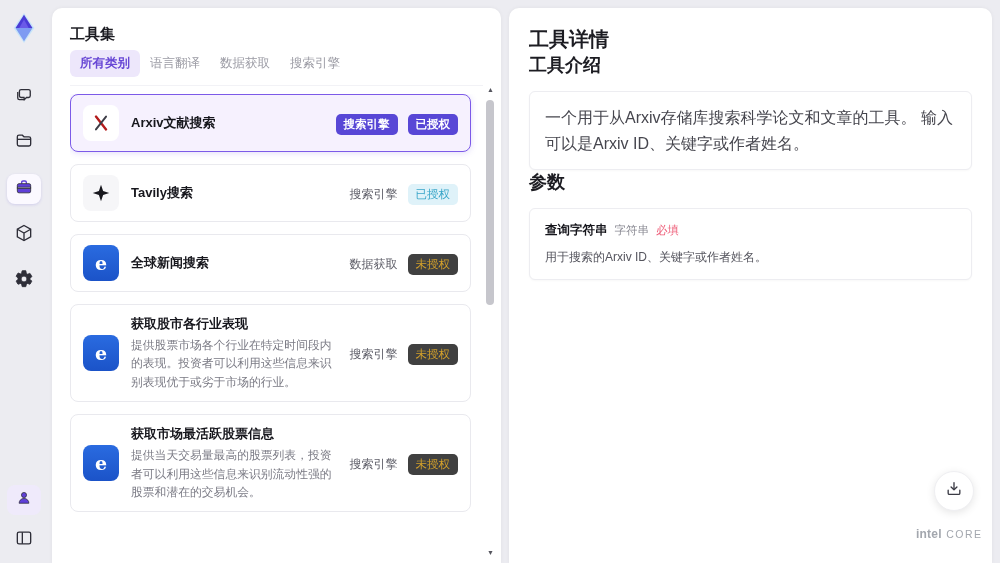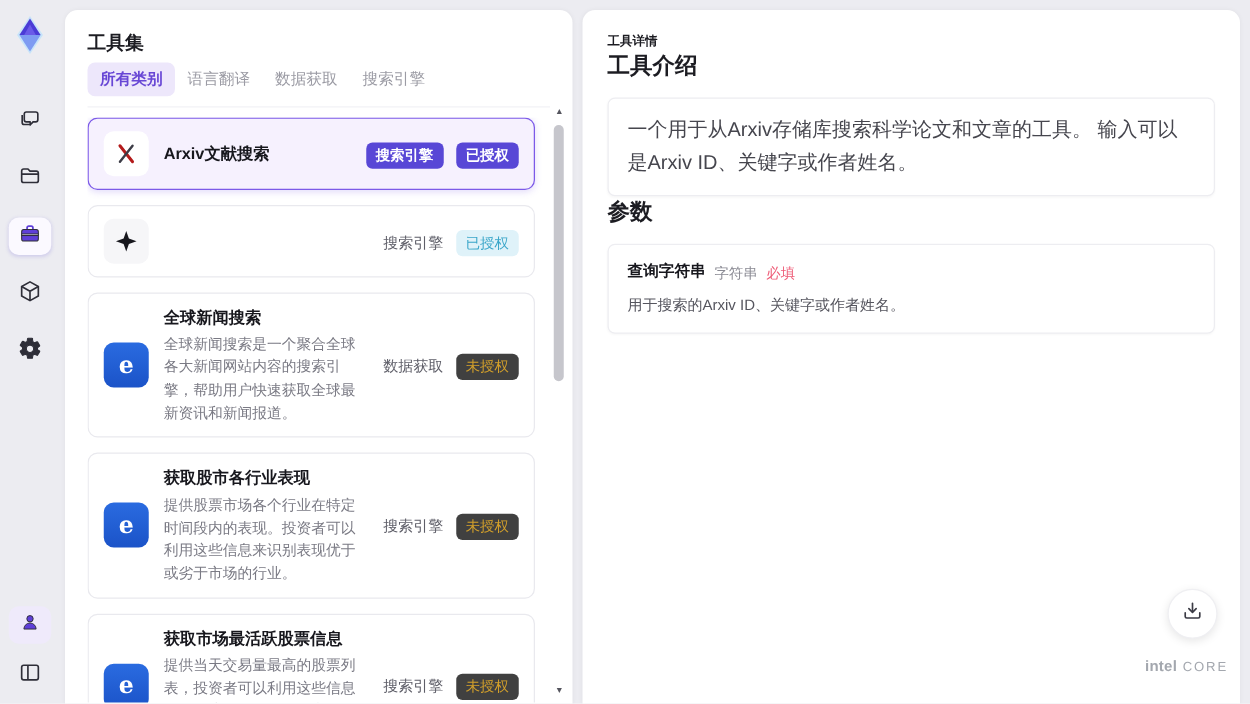--- a/index.html
+++ b/index.html
@@ -23,21 +23,21 @@
     display:flex; align-items:center; justify-content:center; cursor:pointer;
   }
   .nav-item svg { stroke:#2E2E38; }
   .nav-item.active { background:#FBF9FF; box-shadow:0 1px 3px rgba(90,70,210,.18); }
   .nav-bottom { margin-top:auto; display:flex; flex-direction:column; gap:10px; align-items:center; }
   .nav-item.user-active { background:#EFEAFB; }
   
   .main { flex:1; display:flex; gap:8px; padding:8px 8px 0 4px; min-width:0; }
   .panel { background:#fff; border-radius:10px 10px 0 0; }
   .left-panel {
-    width:406px; flex-shrink:0; position:relative;
+    width:449px; flex-shrink:0; position:relative;
     padding:17px 18px 0 18px;
     box-shadow:0 0 4px rgba(0,0,0,.05);
   }
   .right-panel { flex:1; position:relative; padding:18px 20px; box-shadow:0 0 4px rgba(0,0,0,.05); }
   
   .panel-title { font-size:15px; font-weight:bold; }
   .tabs { display:flex; gap:0; margin-top:6px; padding-bottom:8px; border-bottom:1px solid #F2F2F6; }
   .tab {
     font-size:12.5px; color:#9B9BA4; padding:5px 10px; border-radius:6px; cursor:pointer; white-space:nowrap;
   }
@@ -73,28 +73,28 @@
   
   .scrollbar { position:absolute; top:78px; bottom:6px; right:5px; width:11px; }
   .scroll-arrow { position:absolute; left:0; width:11px; text-align:center; font-size:7px; color:#55555E; line-height:8px; }
   .scroll-arrow.up { top:0; }
   .scroll-arrow.down { bottom:0; }
   .scroll-thumb {
     position:absolute; left:1px; top:14px; width:8px; height:205px;
     background:#C6C6CC; border-radius:4px; cursor:grab;
   }
   
-  .detail-title { font-size:10px; font-weight:bold; }
+  .detail-title { font-size:20px; font-weight:bold; }
   .section-heading { font-size:18px; font-weight:bold; }
   .detail-box {
     margin-top:14px; background:#FFFFFF; border:1px solid #EDEDF1; border-radius:6px;
     padding:13px 15px; box-shadow:0 1px 2px rgba(0,0,0,.03);
   }
   .intro-text { font-size:16px; color:#46464E; line-height:1.6; }
-  .param-head { display:flex; align-items:flex-end; gap:7px; }
+  .param-head { display:flex; align-items:center; gap:7px; }
   .param-name { font-size:12.5px; font-weight:bold; color:#17171d; }
   .param-type { font-size:11.5px; color:#8A8A93; }
   .param-required { font-size:11.5px; color:#EE5D78; }
   .param-desc { font-size:12px; color:#55555E; margin-top:9px; line-height:1.5; }
   
   .download-btn {
     position:absolute; right:18px; bottom:52px; width:40px; height:40px; border-radius:50%;
     background:#fff; border:1px solid #EFEFF2; box-shadow:0 2px 8px rgba(0,0,0,.10);
     display:flex; align-items:center; justify-content:center; cursor:pointer;
   }
@@ -211,34 +211,34 @@
         </div>
       </article>
 
       <article class="card">
         <div class="icon-tile">
           <svg width="22" height="22" viewBox="0 0 24 24">
             <polygon points="12,3 14.3,9.7 21,12 14.3,14.3 12,21 9.7,14.3 3,12 9.7,9.7" fill="#17171d"></polygon>
           </svg>
         </div>
         <div class="card-mid">
+          <div class="card-title">Tavily搜索</div>
         </div>
         <div class="card-right">
           <span class="cat-text">搜索引擎</span>
           <span class="pill cyan">已授权</span>
         </div>
       </article>
 
       <article class="card">
         <div class="icon-tile blue">
             <span>e</span>
           </div>
         <div class="card-mid">
           <div class="card-title">全球新闻搜索</div>
-          <div class="card-desc">全球新闻搜索是一个聚合全球各大新闻网站内容的搜索引擎，帮助用户快速获取全球最新资讯和新闻报道。</div>
         </div>
         <div class="card-right">
           <span class="cat-text">数据获取</span>
           <span class="pill yellow">未授权</span>
         </div>
       </article>
 
       <article class="card">
         <div class="icon-tile blue">
             <span>e</span>

